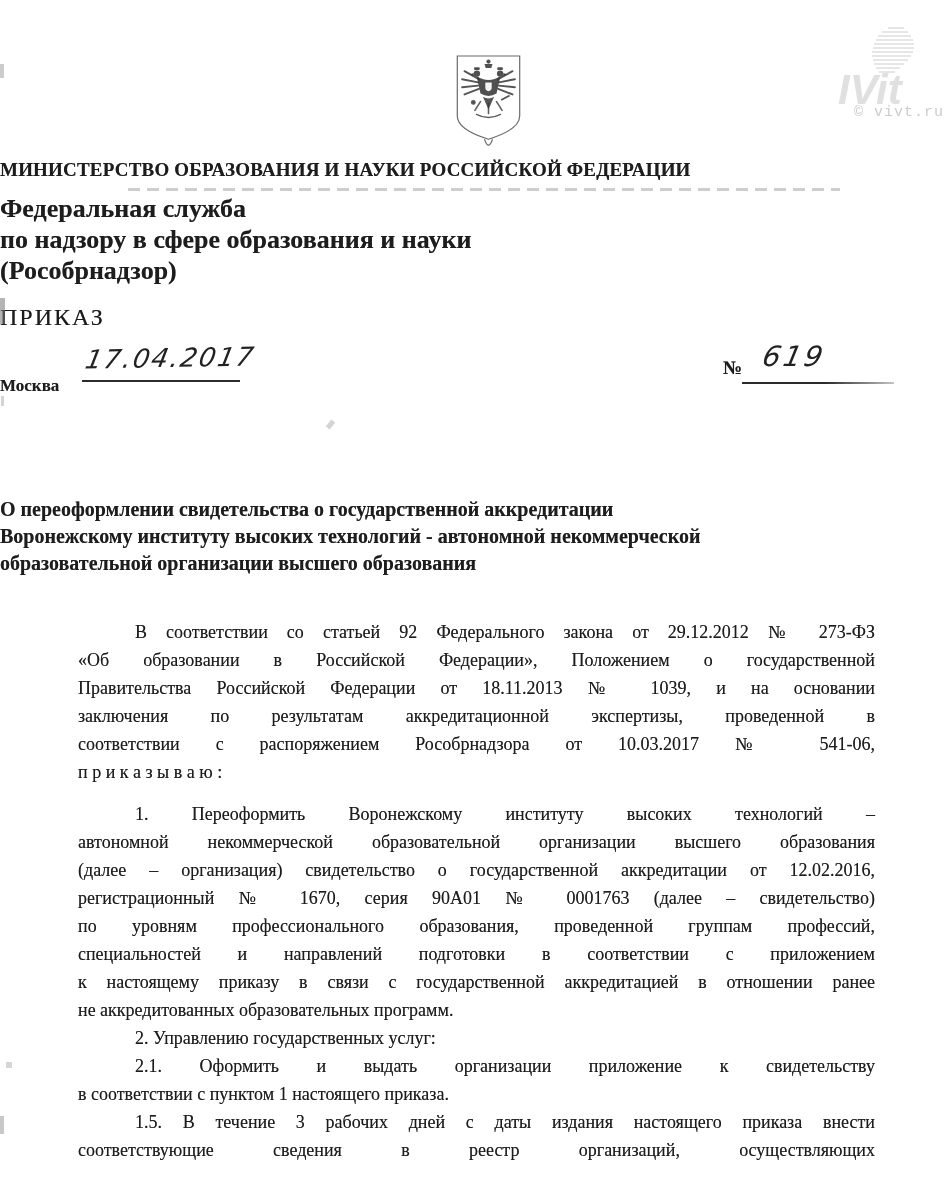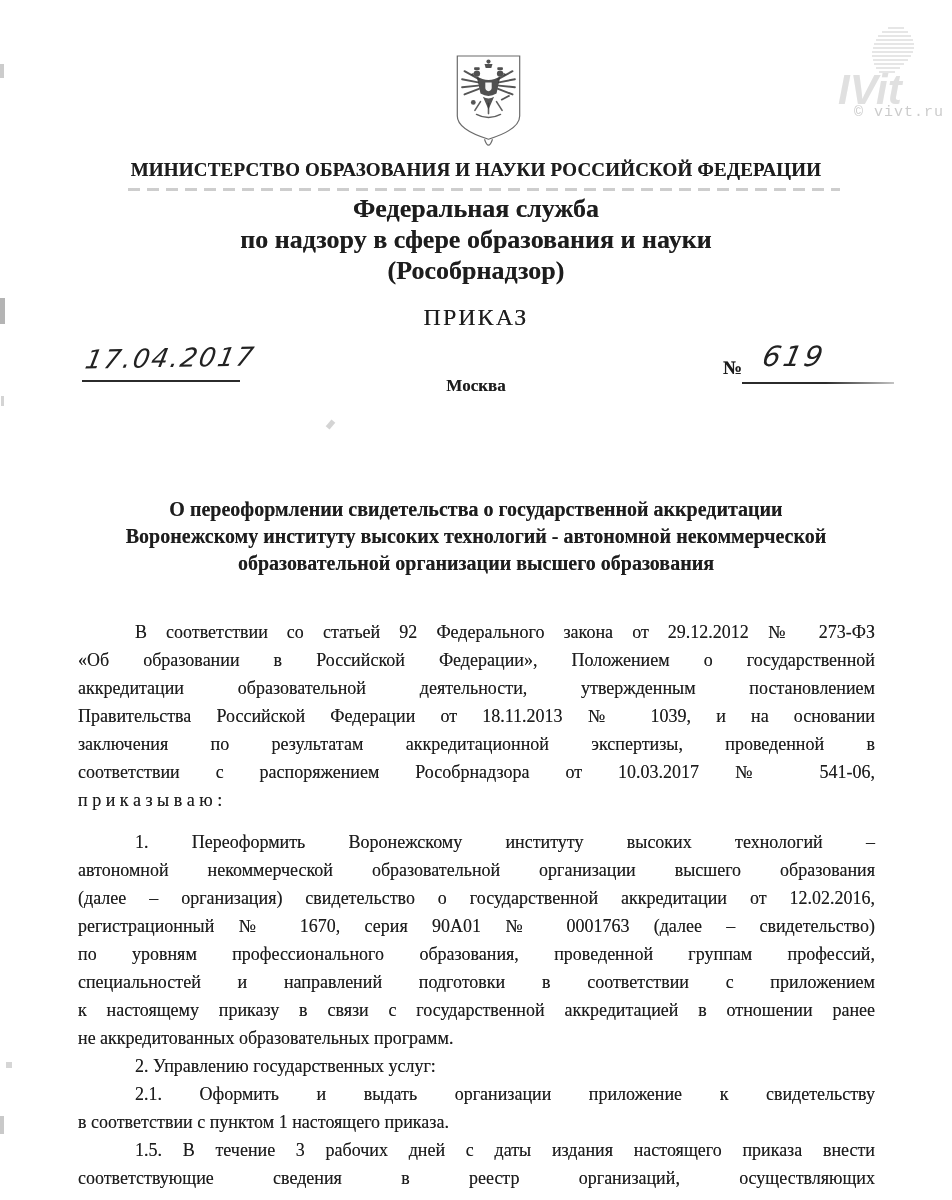--- a/index.html
+++ b/index.html
@@ -2,21 +2,21 @@
 <html><head>
 <meta charset="utf-8">
 <style>
   html,body { margin:0; padding:0; background:#ffffff; }
   .page {
     position:relative; width:952px; height:1200px; margin:16px auto;
     background:#ffffff; overflow:hidden;
     font-family:"Liberation Serif", serif; color:#1d1d1d;
   }
   .abs { position:absolute; }
-  .centered { left:0; right:0; text-align:center; }
+  .centered { left:0; right:0; text-align:left; }
   .ink { text-shadow:0 0 0.6px rgba(35,35,35,0.6); }
 
   .ministry { top:143px; font-size:19px; font-weight:bold; letter-spacing:0.2px; }
   .smudge-line {
     left:128px; top:172px; width:712px; height:3px;
     background:repeating-linear-gradient(90deg, rgba(125,125,125,.38) 0 12px, rgba(0,0,0,0) 12px 19px);
     filter:blur(.4px);
   }
   .service { top:177px; font-size:26px; font-weight:bold; line-height:31px; }
   .doctype { top:288px; font-size:24px; font-weight:normal; letter-spacing:2px; }
@@ -137,21 +137,20 @@
   <div class="abs centered order-title ink">
     <div>О переоформлении свидетельства о государственной аккредитации</div>
     <div>Воронежскому институту высоких технологий - автономной некоммерческой</div>
     <div>образовательной организации высшего образования</div>
   </div>
 
   <div class="abs docbody ink">
       <div class="para">
         <div class="line indent">В соответствии со статьей 92 Федерального закона от 29.12.2012 № 273-ФЗ</div>
         <div class="line">«Об образовании в Российской Федерации», Положением о государственной</div>
-        <div class="line">аккредитации образовательной деятельности, утвержденным постановлением</div>
         <div class="line">Правительства Российской Федерации от 18.11.2013 № 1039, и на основании</div>
         <div class="line">заключения по результатам аккредитационной экспертизы, проведенной в</div>
         <div class="line">соответствии с распоряжением Рособрнадзора от 10.03.2017 № 541-06,</div>
         <div class="line last">п р и к а з ы в а ю :</div>
       </div>
       <div class="para gap">
         <div class="line indent">1. Переоформить Воронежскому институту высоких технологий –</div>
         <div class="line">автономной некоммерческой образовательной организации высшего образования</div>
         <div class="line">(далее – организация) свидетельство о государственной аккредитации от 12.02.2016,</div>
         <div class="line">регистрационный № 1670, серия 90А01 № 0001763 (далее – свидетельство)</div>

